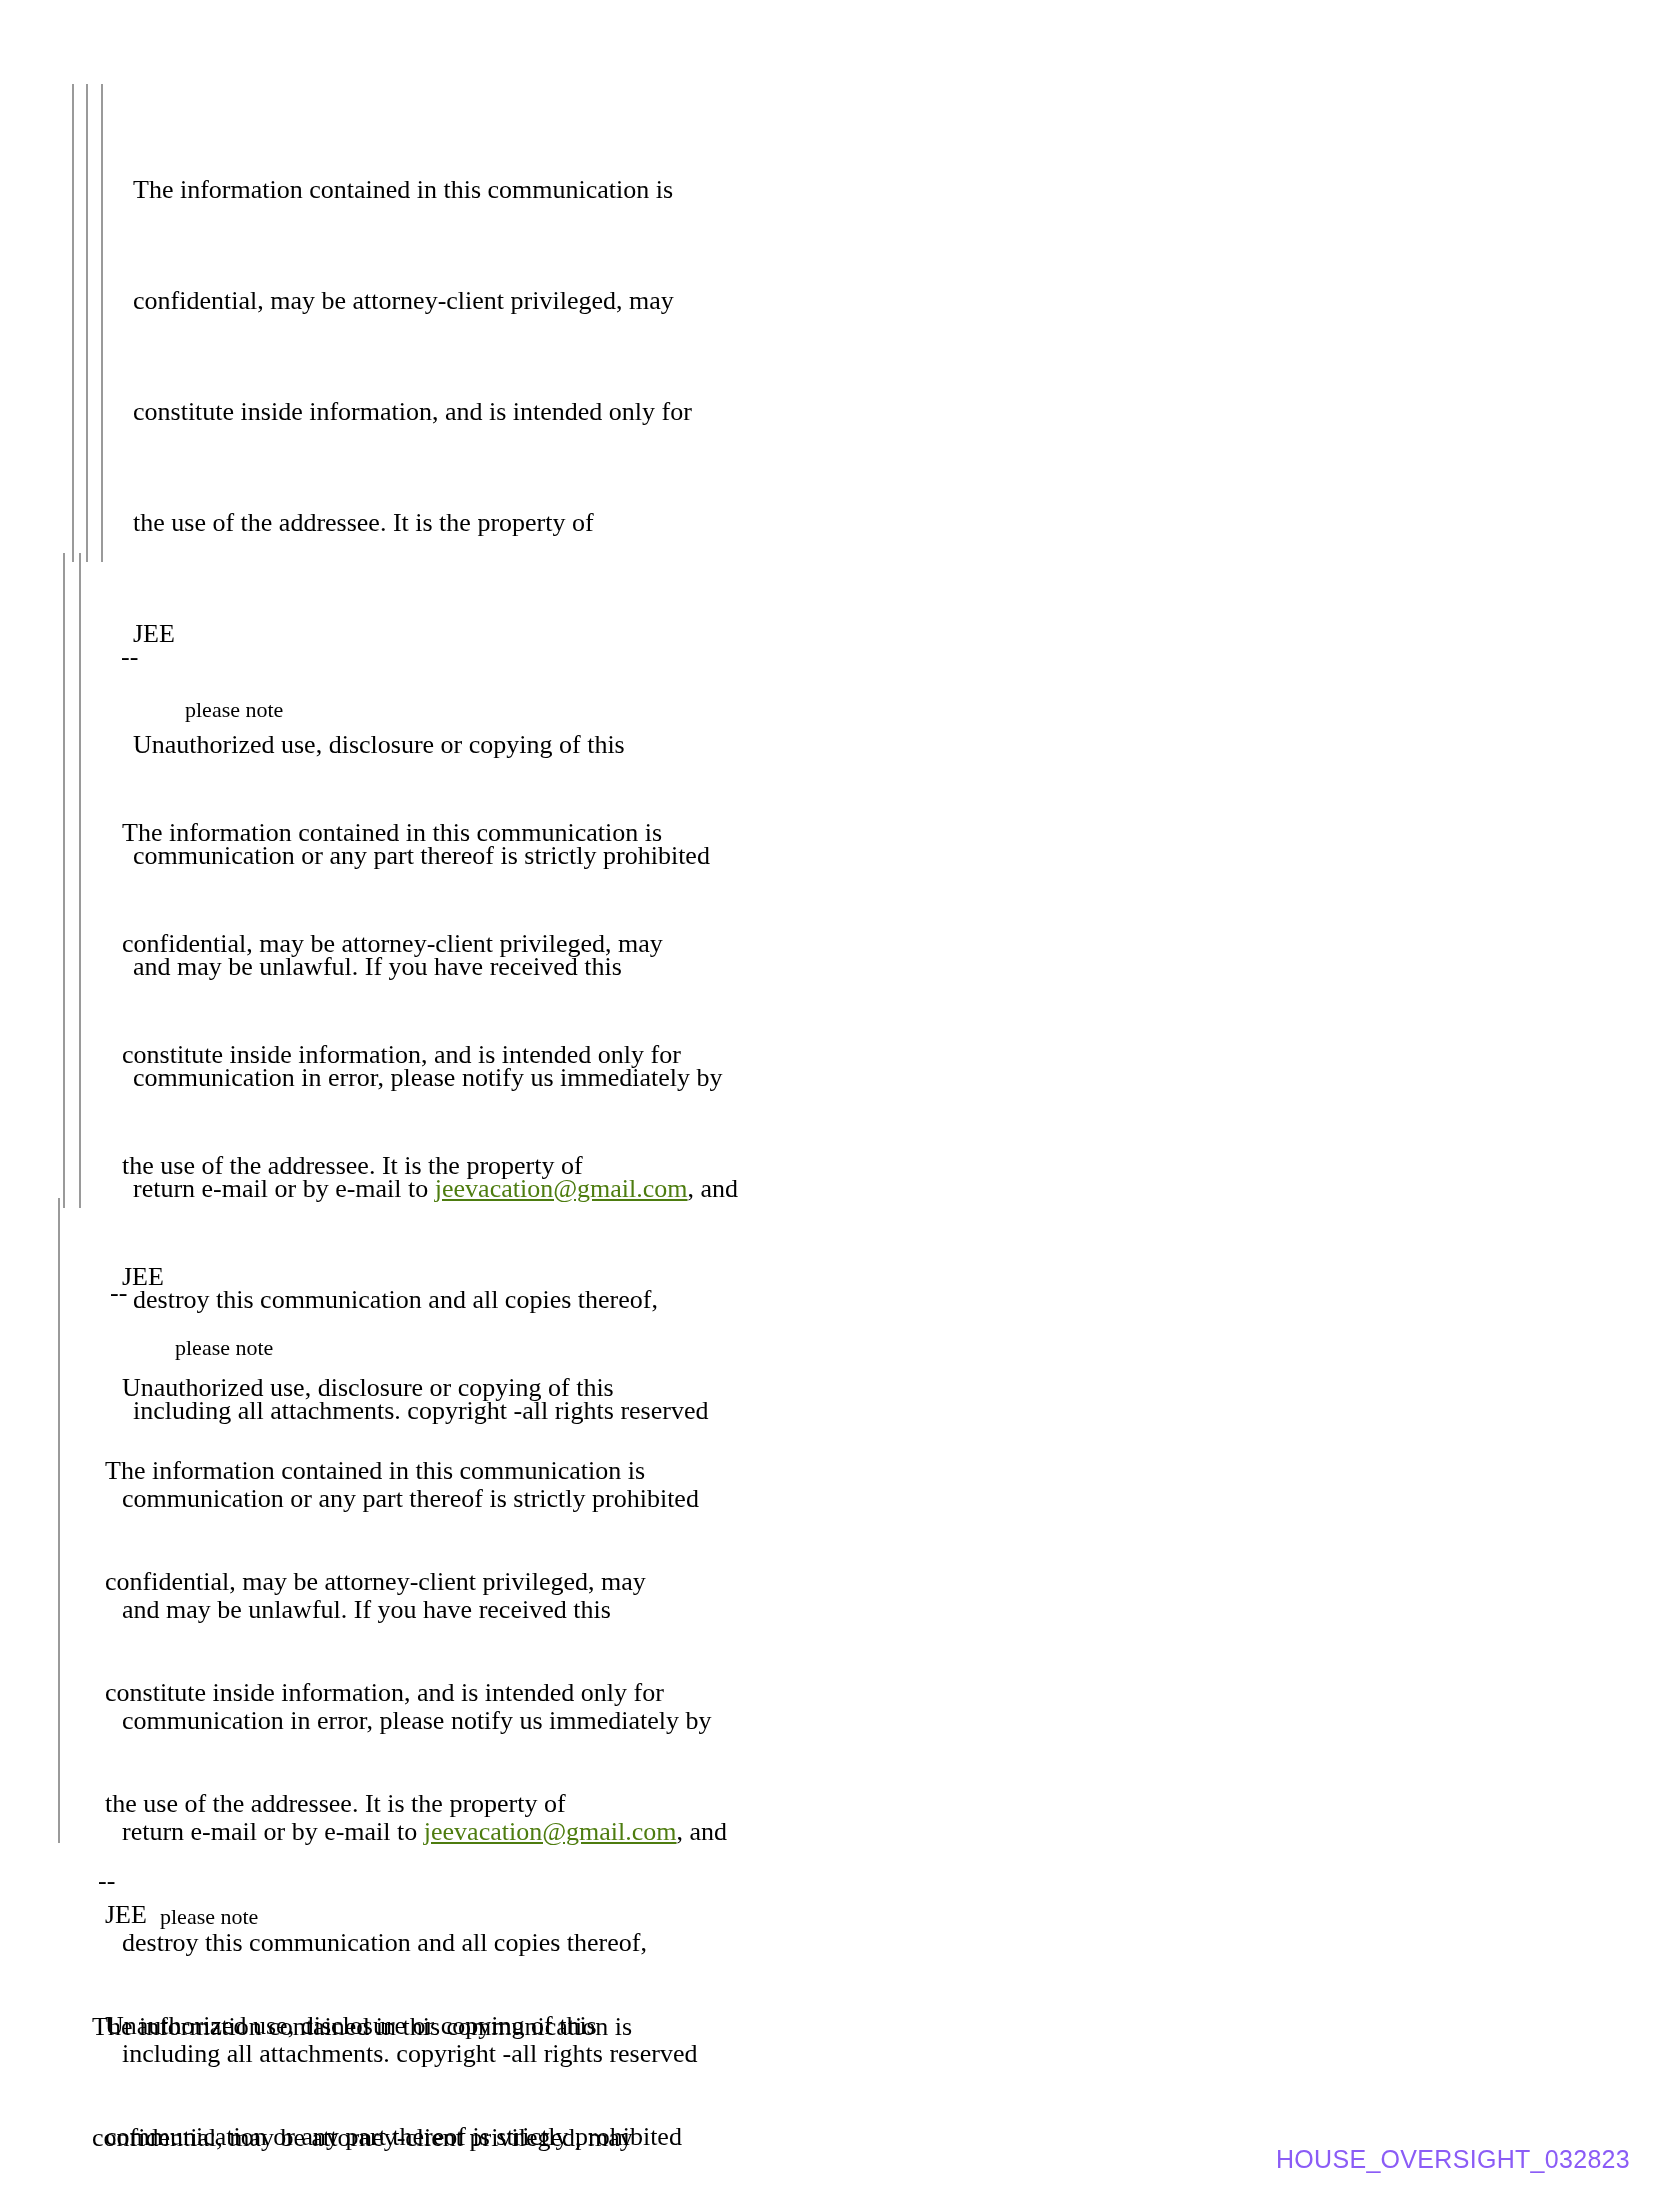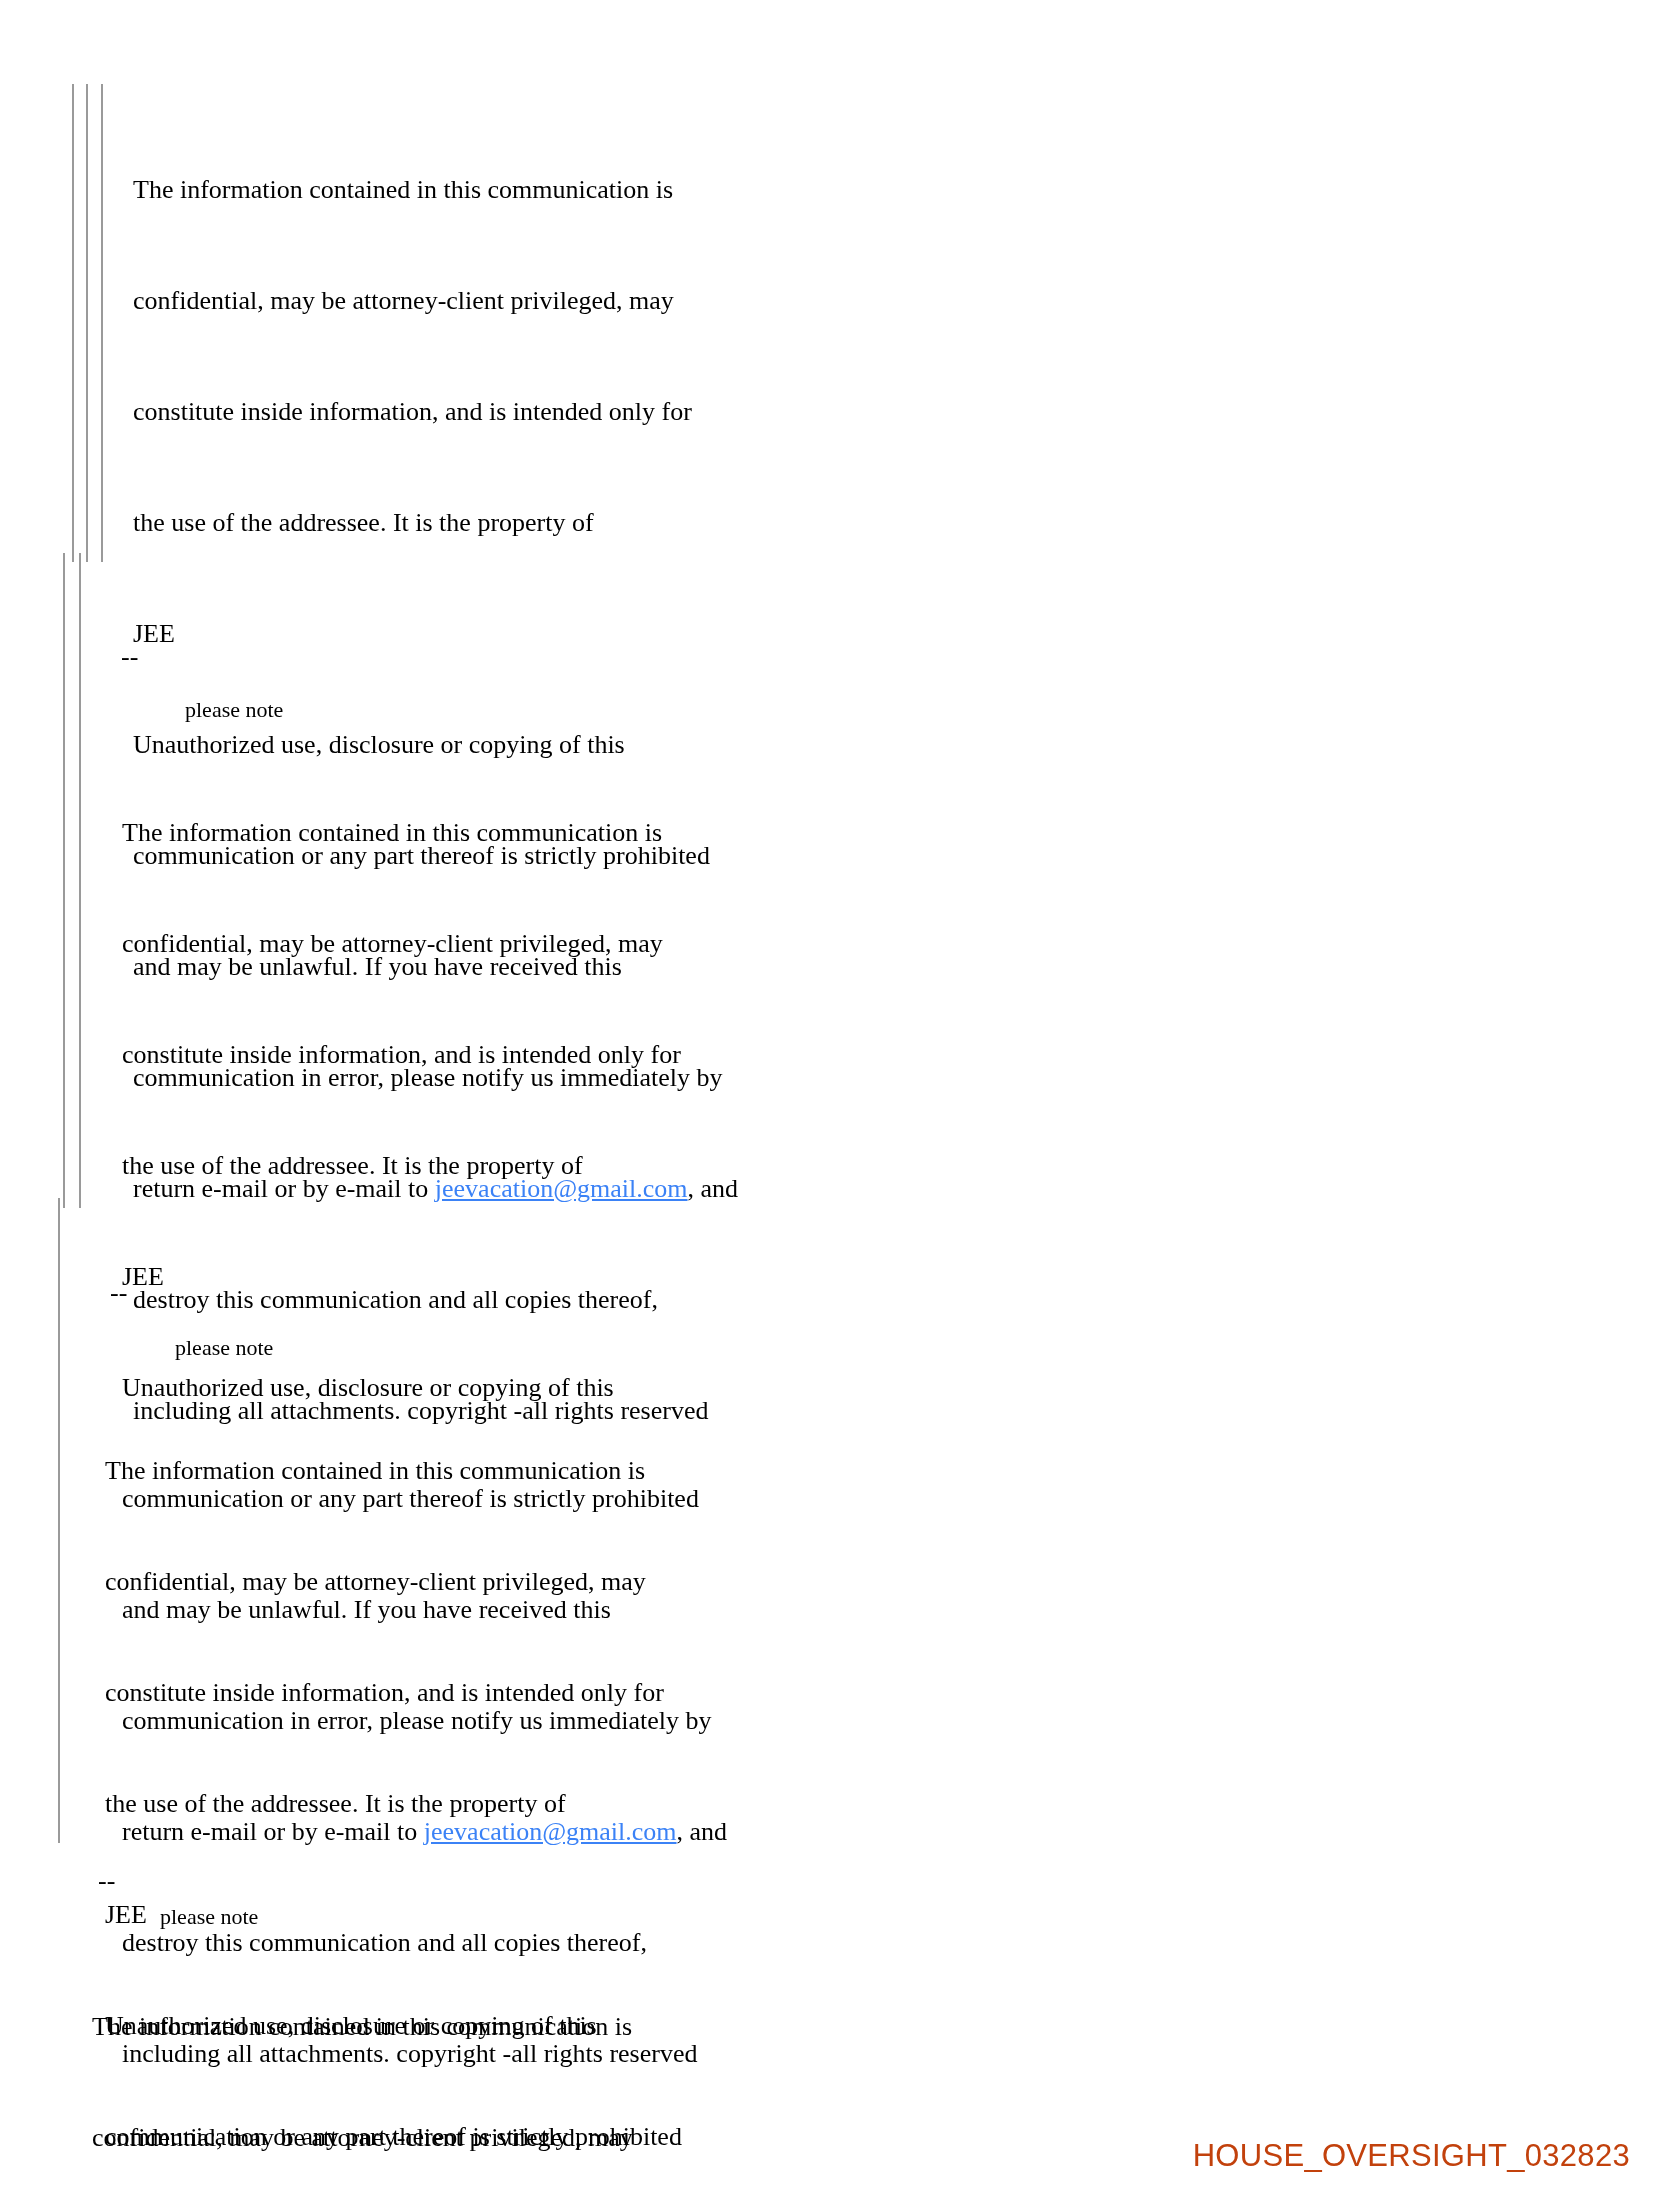--- a/index.html
+++ b/index.html
@@ -37,44 +37,44 @@
     line-height: 37px;
     color: #000000;
     white-space: pre-wrap;
   }
 
   .line {
     white-space: pre;
   }
 
   a.maillink {
-    color: #3b82f6;
+    color: #4d7c0f;
     text-decoration: underline;
   }
 
   .dashes {
     position: absolute;
     font-size: 26px;
     line-height: 37px;
   }
 
   .pleasenote {
     position: absolute;
     font-size: 22px;
     line-height: 37px;
   }
 
   .footer-stamp {
     position: absolute;
     right: 39px;
     bottom: 31px;
     font-family: "Liberation Sans", sans-serif;
-    font-size: 31px;
+    font-size: 25px;
     letter-spacing: 0.3px;
-    color: #c2410c;
+    color: #8b5cf6;
   }
 </style>
 </head>
 <body>
 
 <div class="page">
 
   <div class="quotebar" style="left:72px; top:84px; height:478px;"></div>
   <div class="quotebar" style="left:86px; top:84px; height:478px;"></div>
   <div class="quotebar" style="left:101px; top:84px; height:478px;"></div>

